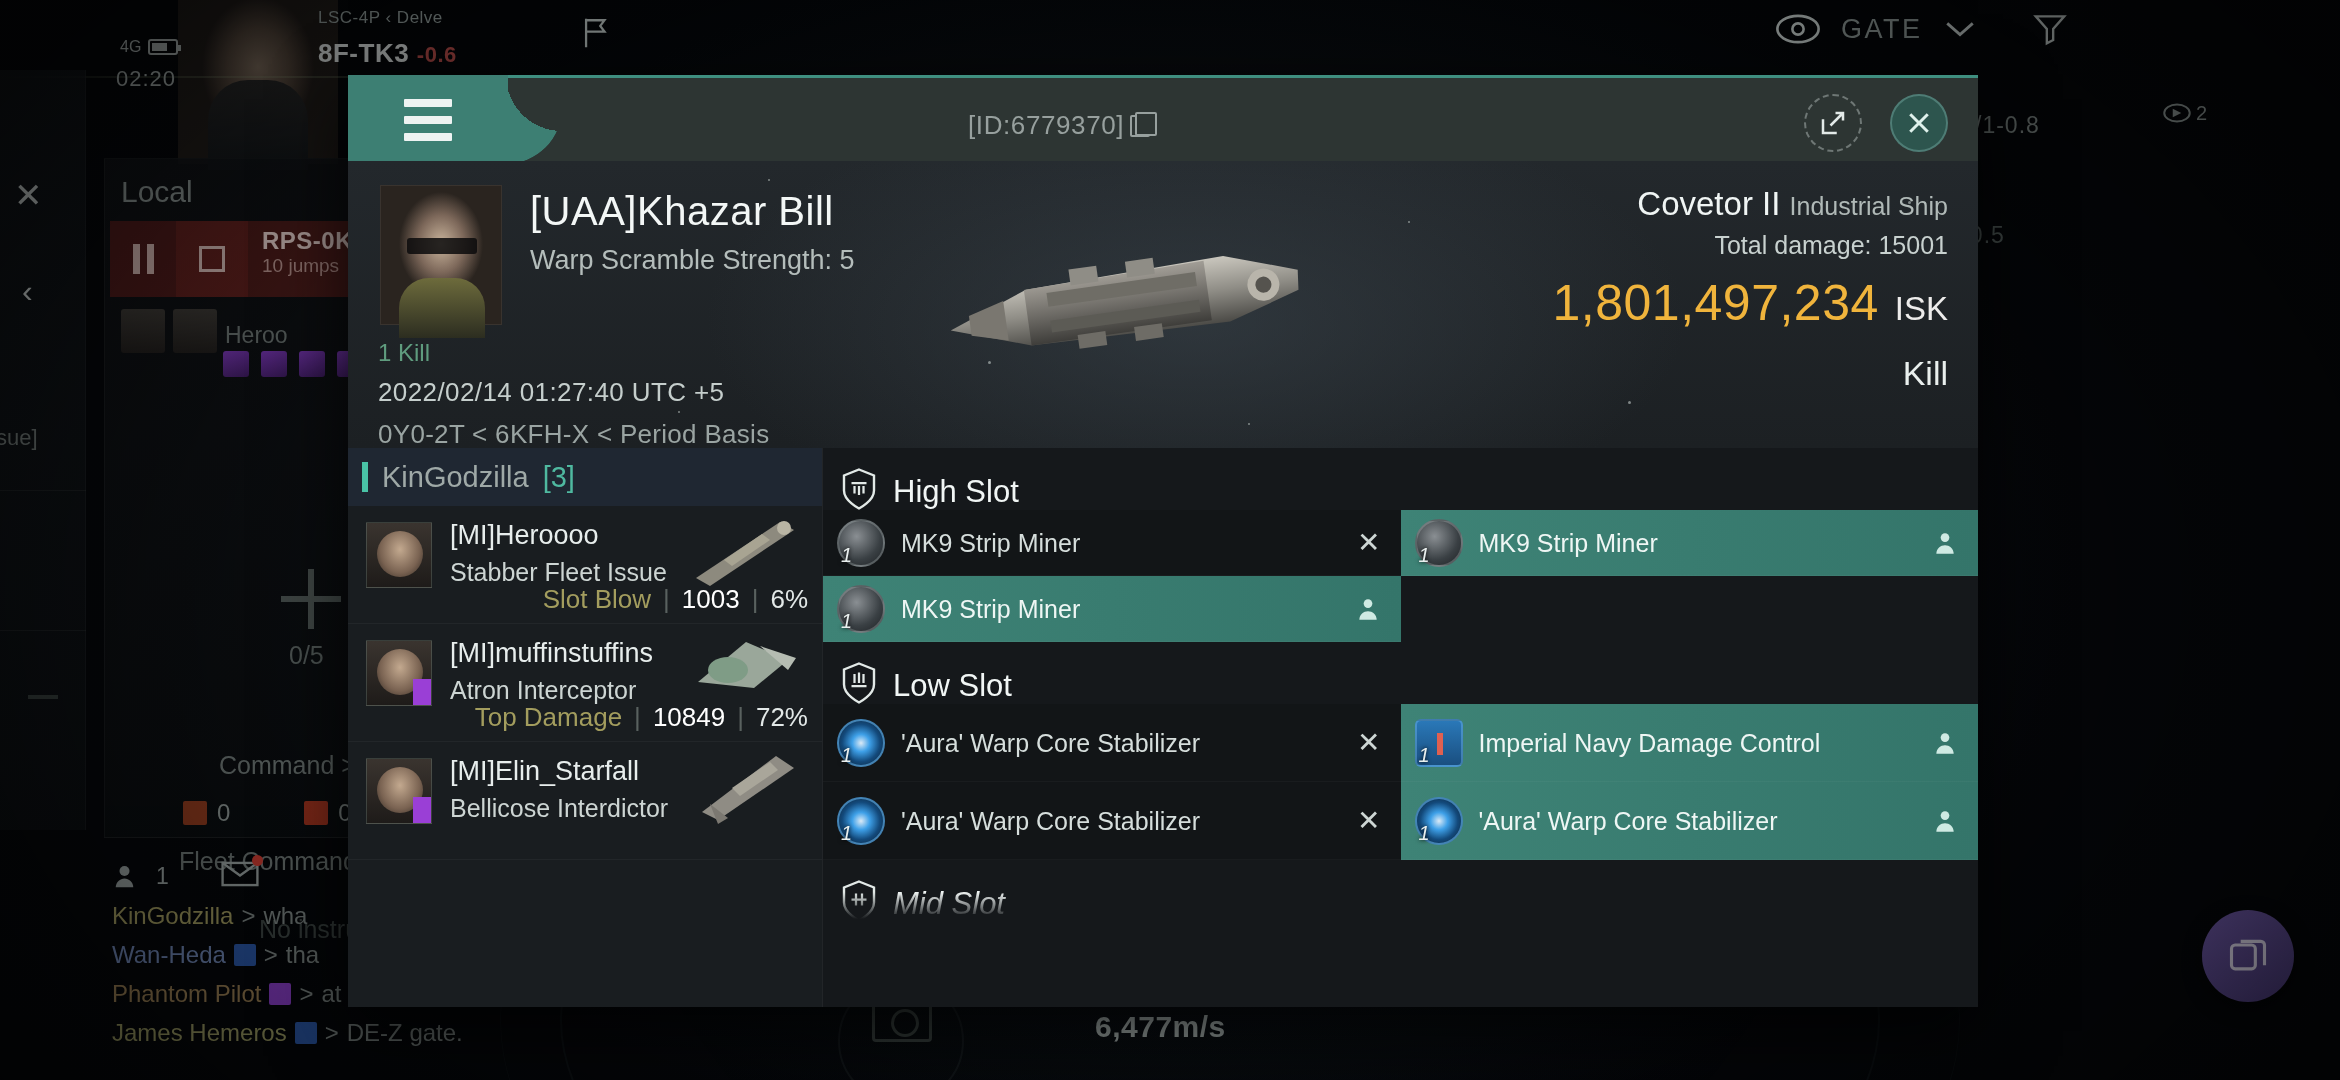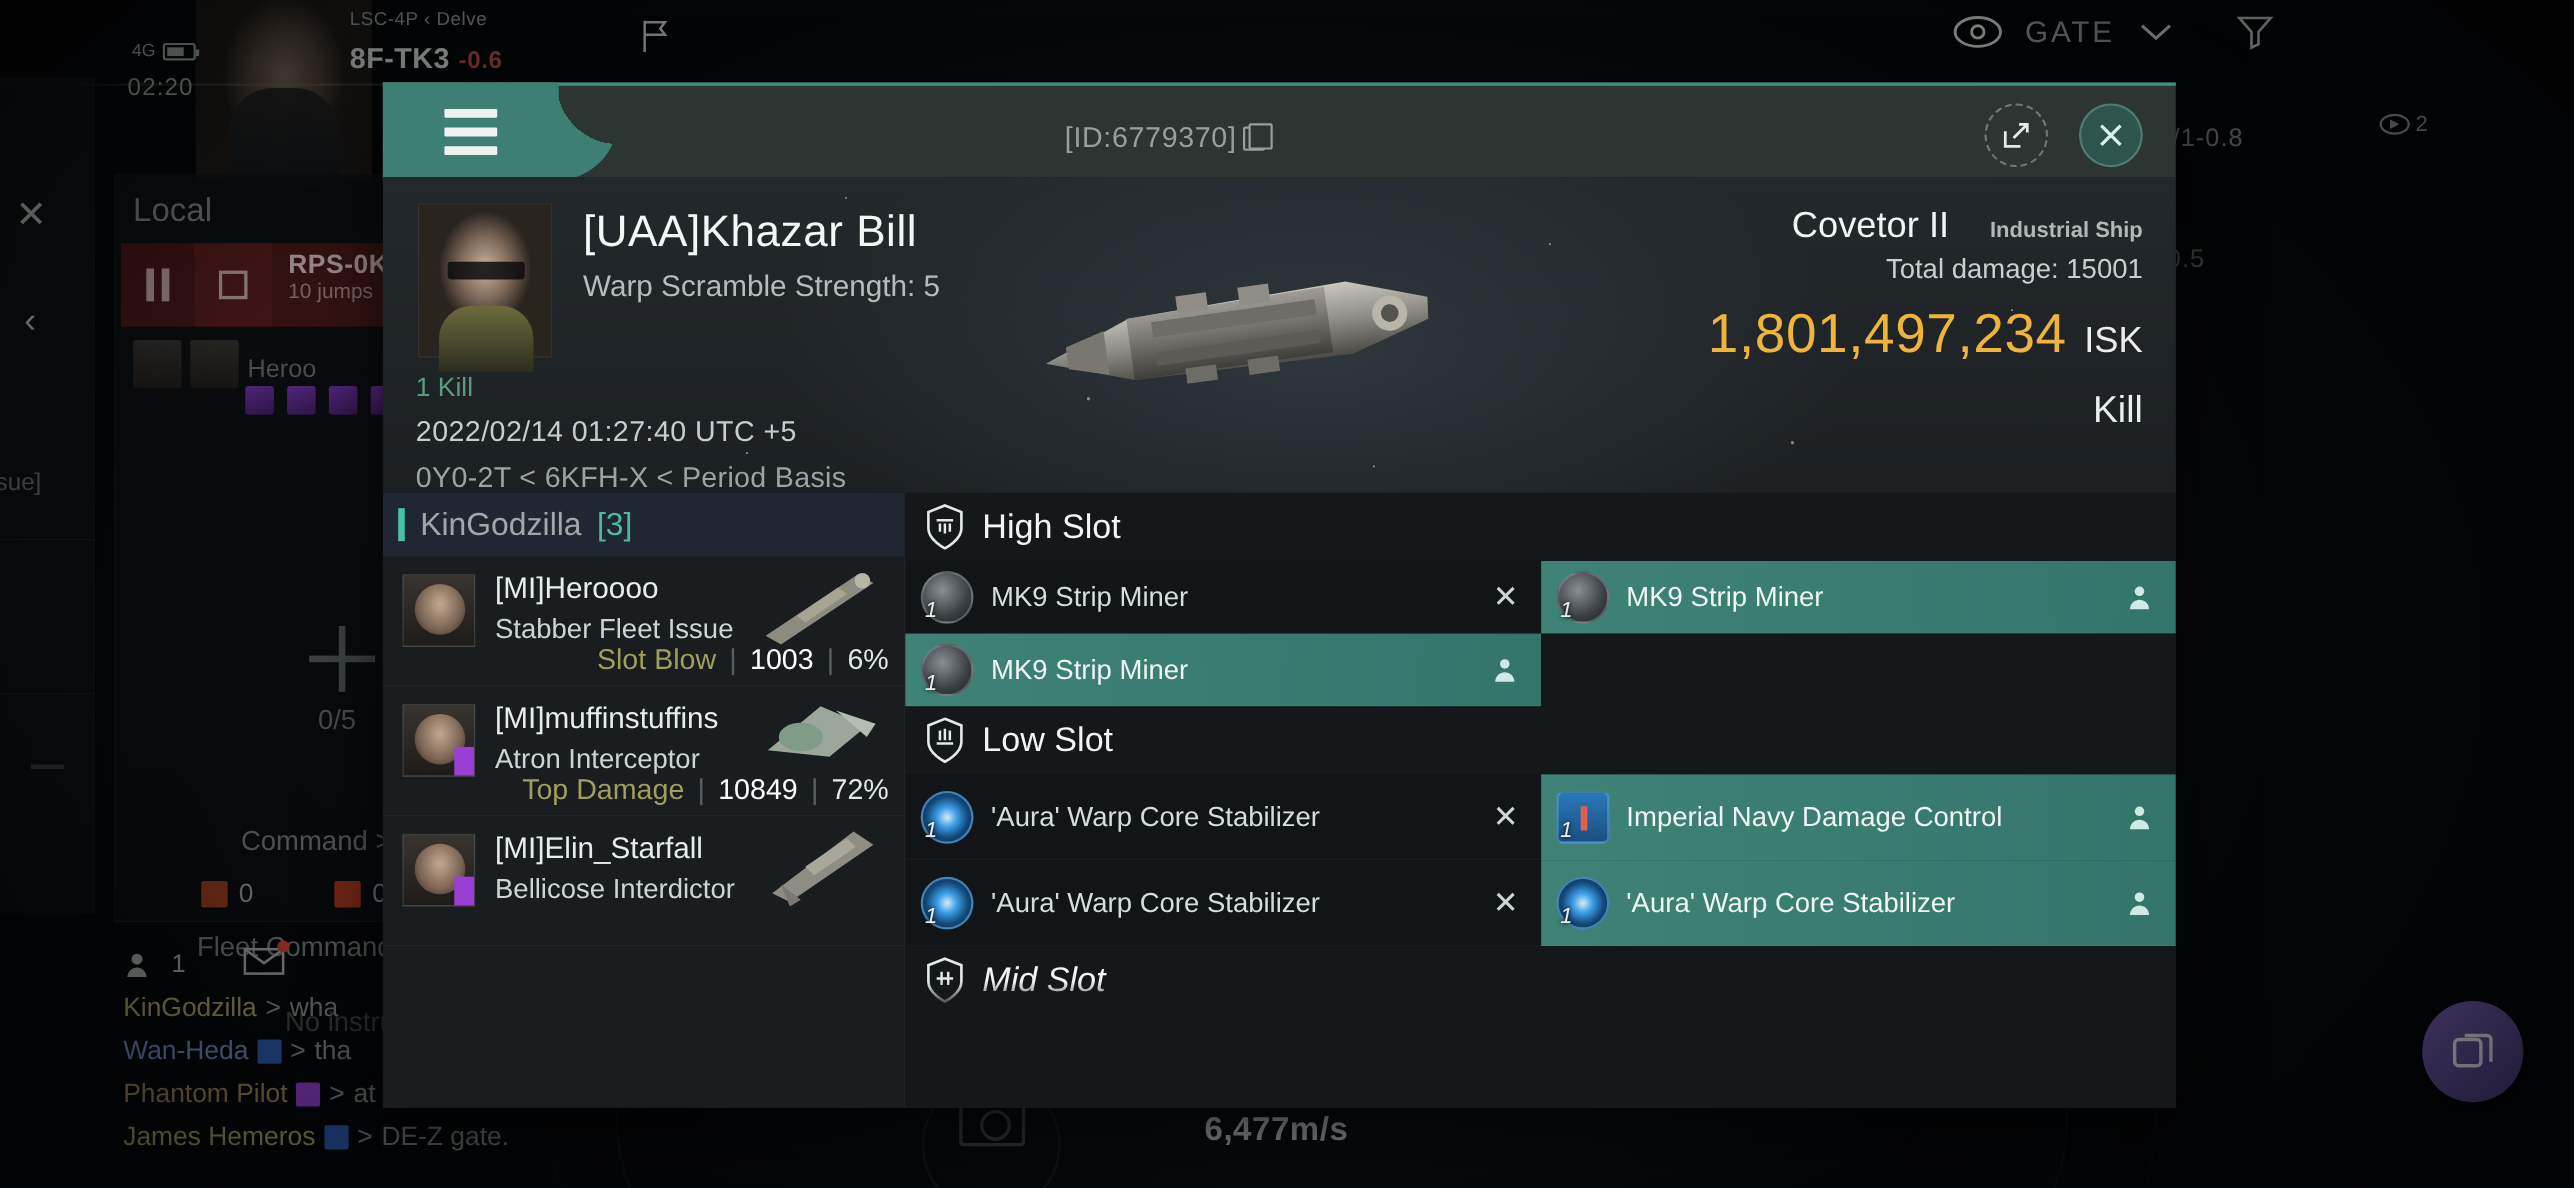--- a/index.html
+++ b/index.html
@@ -243,21 +243,21 @@
   .vic-date{position:absolute;left:30px;top:216px;color:#c5cecc;font-size:26px;letter-spacing:.4px;}
   .vic-route{position:absolute;left:30px;top:258px;color:#9aa4a2;font-size:26px;letter-spacing:.3px;}
 
   .hero-ship{
     position:absolute;left:560px;top:38px;width:420px;height:200px;
     transform:rotate(-8deg);
   }
 
   .ship-line{position:absolute;right:30px;top:24px;text-align:right;}
   .ship-name{color:#f0f5f4;font-size:33px;}
-  .ship-name small{color:#b0b9b7;font-size:20px;font-weight:bold;margin-left:28px;}
+  .ship-name small{color:#b0b9b7;font-size:25px;font-weight:normal;}
   .dmg{color:#c8d1cf;font-size:25px;margin-top:8px;}
   .isk-row{display:flex;align-items:baseline;justify-content:flex-end;gap:16px;margin-top:14px;}
   .isk{color:#f0b43c;font-size:50px;letter-spacing:.5px;}
   .isk-unit{color:#edeceb;font-size:33px;}
   .kill-tag{color:#e9efed;font-size:34px;margin-top:22px;}
 
   
   .m-cols{position:relative;display:flex;height:559px;}
   .col-left{width:475px;background:#191d20;border-right:1px solid rgba(255,255,255,.04);}
   .col-right{flex:1;background:#15181b;}
@@ -285,21 +285,21 @@
   .p-ship{position:absolute;left:102px;top:52px;color:#cdd5d3;font-size:25px;}
   .p-stats{position:absolute;right:14px;bottom:8px;display:flex;align-items:center;gap:12px;font-size:26px;}
   .p-role{color:#a39d5e;}
   .p-sep{color:#59615f;}
   .p-dmg{color:#ffffff;}
   .p-pct{color:#e2e8e7;}
   .p-shipimg{position:absolute;right:18px;top:6px;width:120px;height:76px;}
 
   
   .slot-head{
-    height:62px;display:flex;align-items:center;gap:16px;padding-left:18px;
+    height:62px;display:flex;align-items:flex-end;gap:16px;padding-left:18px;
   }
   .shield-ico{width:36px;height:42px;position:relative;color:#e2e9e7;}
   .slot-title{color:#f1f6f5;font-size:31px;}
 
   .slot-grid{display:flex;}
   .slot-col{width:50%;}
   .mrow{
     position:relative;height:66px;display:flex;align-items:center;gap:16px;padding-left:14px;
     border-bottom:1px solid rgba(255,255,255,.03);
   }

